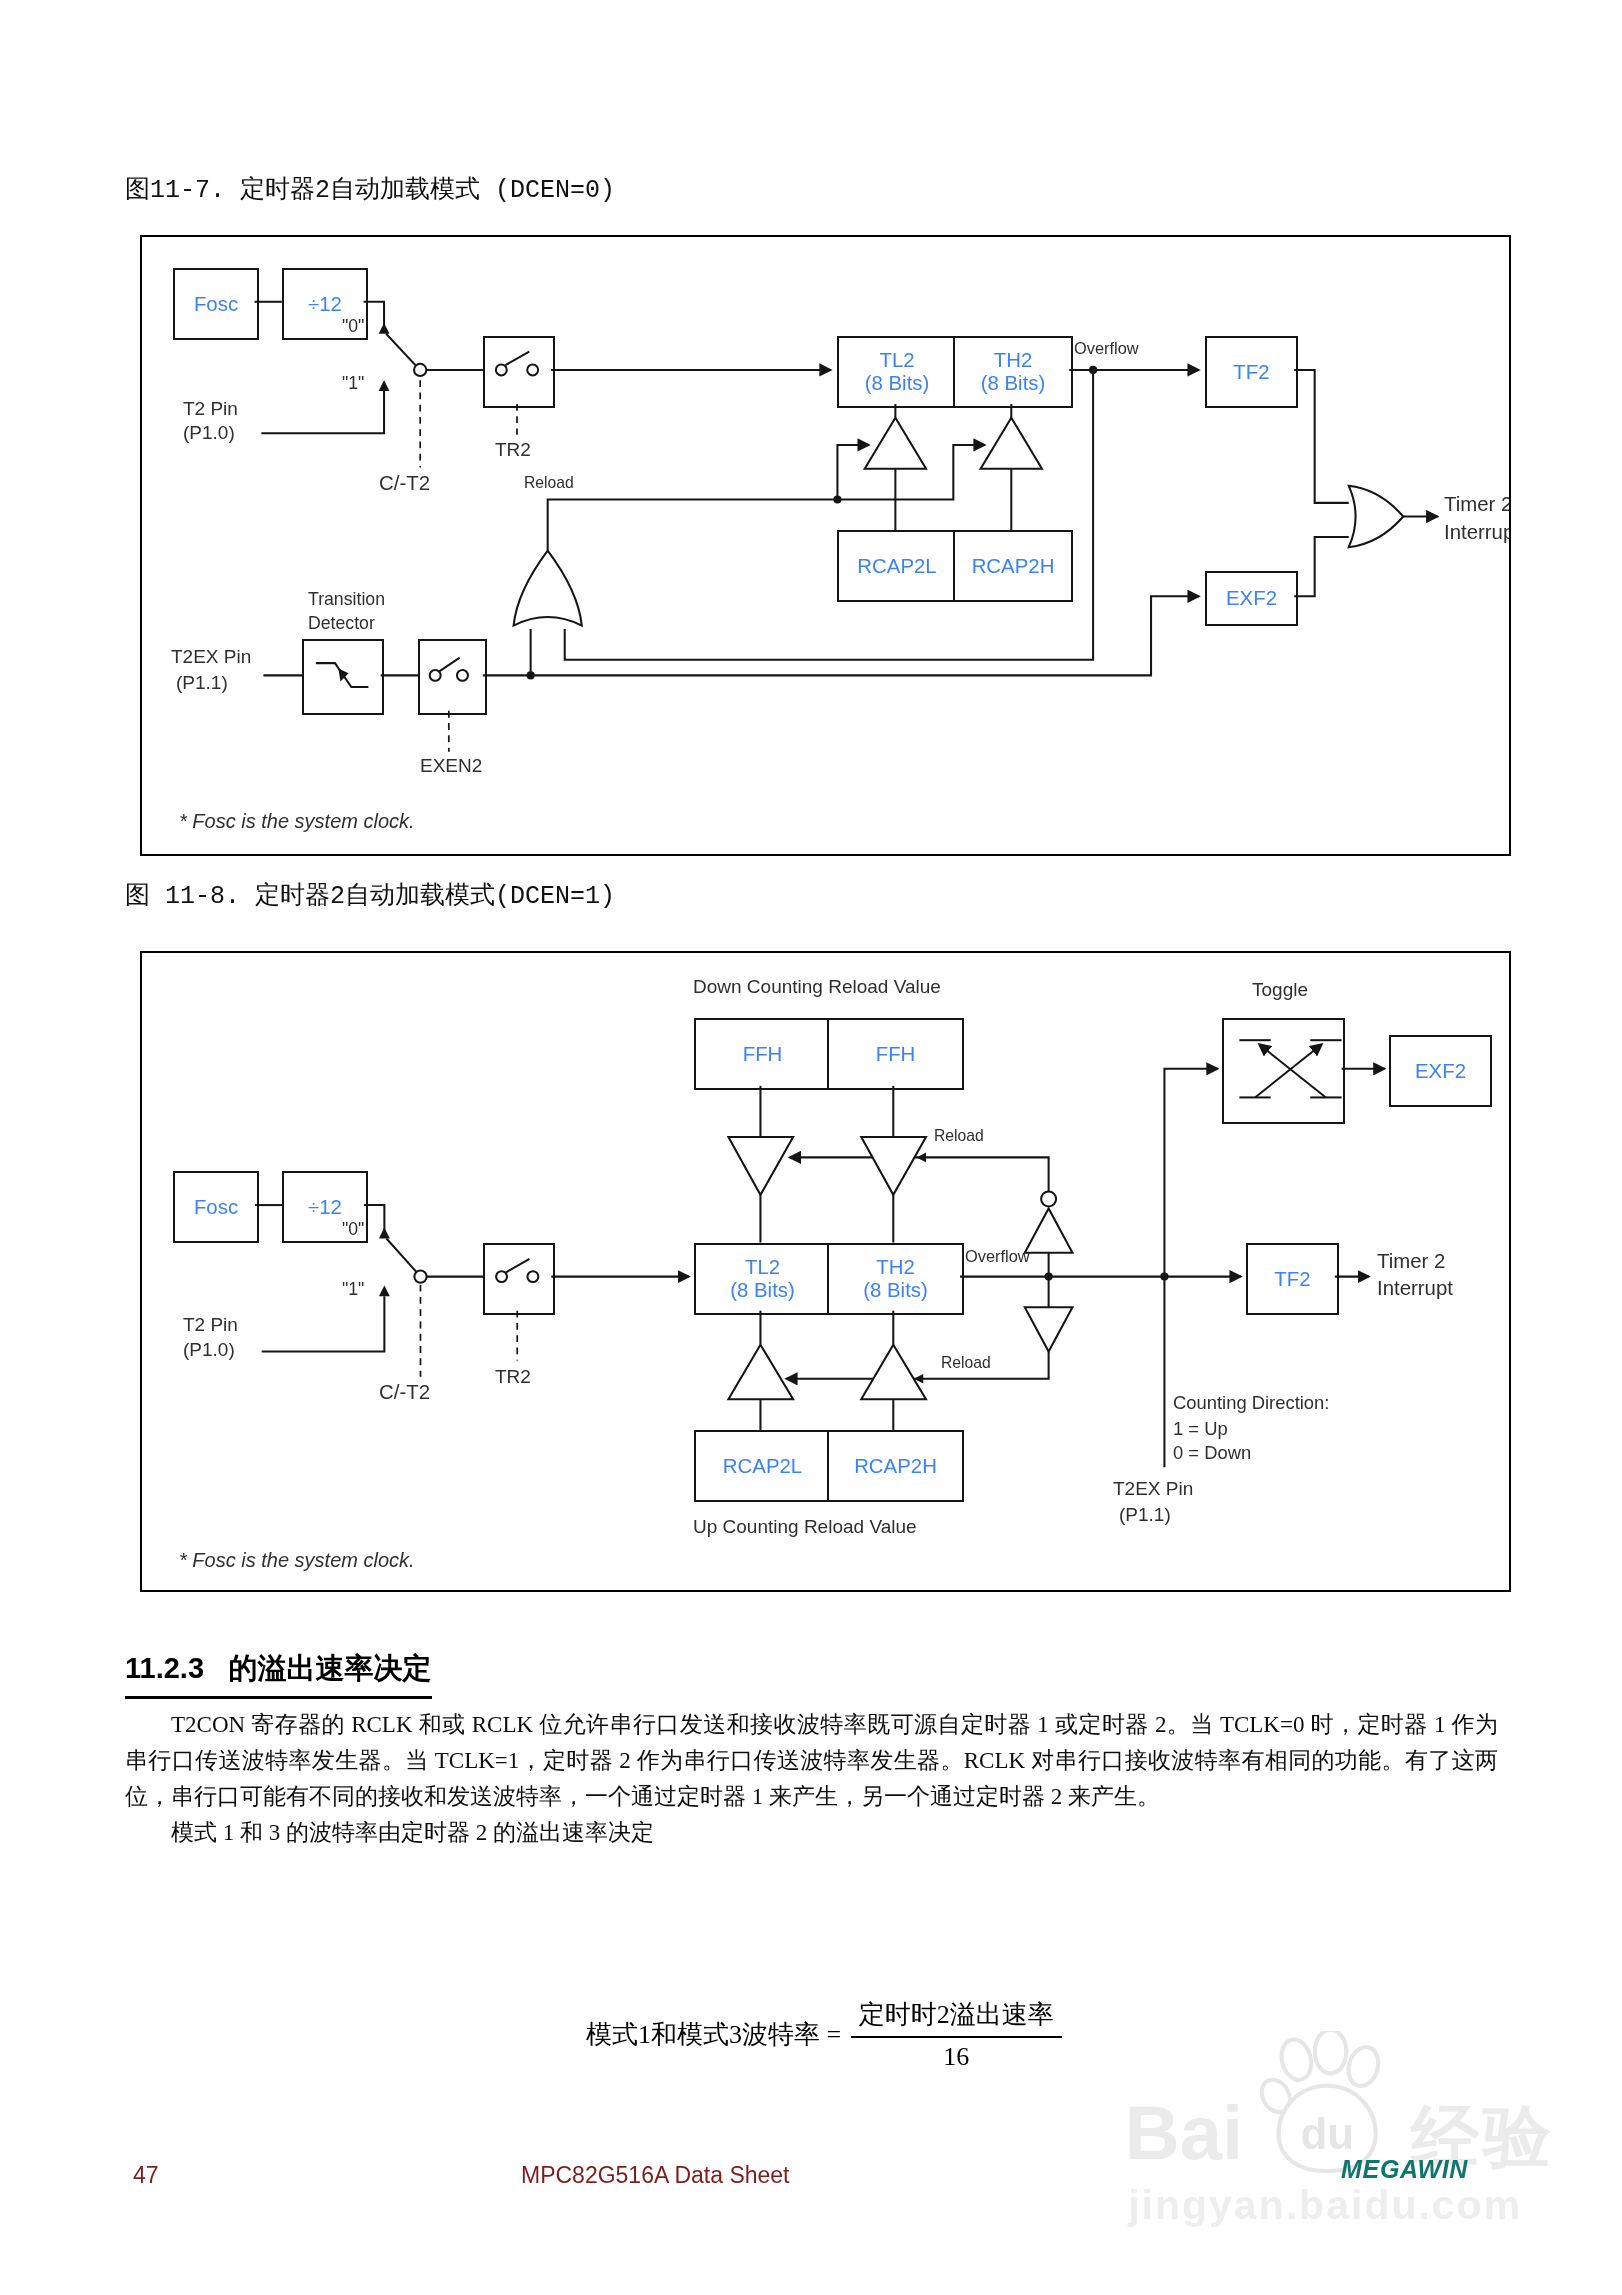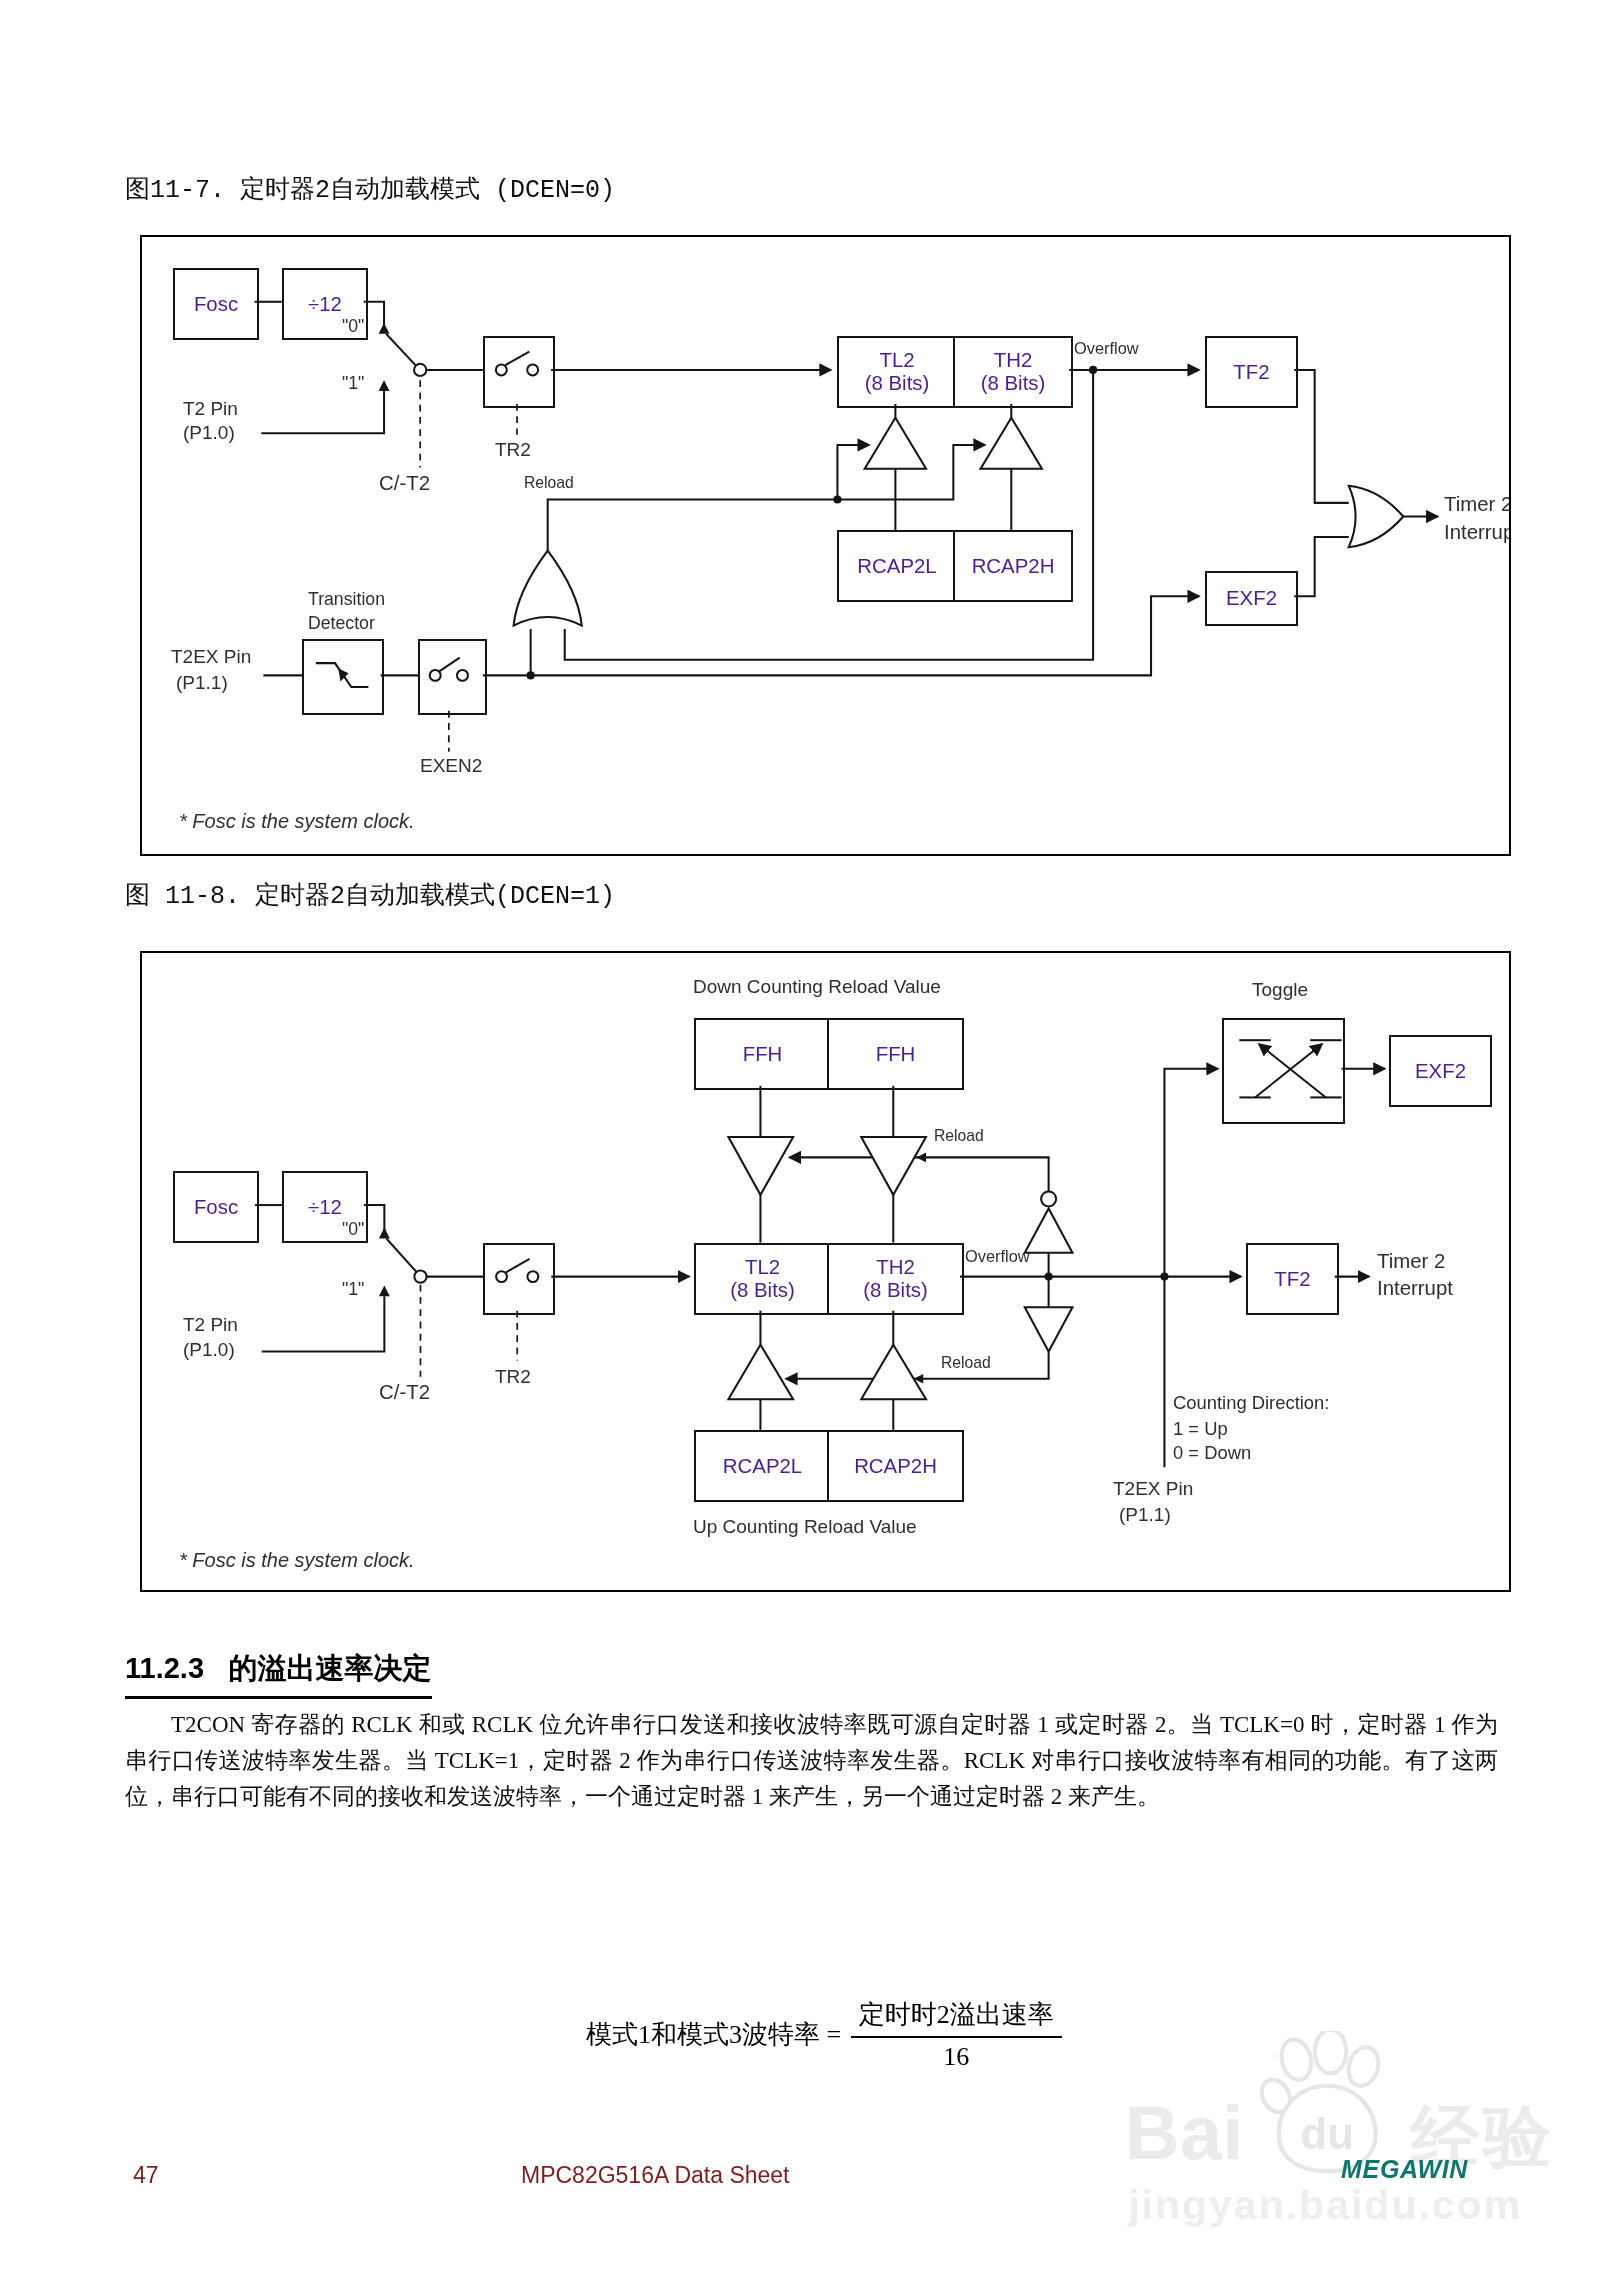--- a/index.html
+++ b/index.html
@@ -3,21 +3,21 @@
 <meta charset="utf-8">
 <style>
   html,body{margin:0;padding:0;background:#888;}
   .page{position:relative;width:1623px;height:2295px;background:#ffffff;overflow:hidden;
         font-family:"Liberation Sans",sans-serif;color:#1a1a1a;}
   .cap{position:absolute;font-family:Liberation Mono, monospace;font-size:25px;color:#111;white-space:nowrap;}
   .frame{position:absolute;border:2.7px solid #000;background:#fff;overflow:hidden;}
   .wires{position:absolute;left:0;top:0;z-index:3;pointer-events:none;}
   .bx{position:absolute;border:2px solid #151515;background:#fff;z-index:2;
       display:flex;flex-direction:column;align-items:center;justify-content:center;
-      font-size:20.4px;line-height:1.12;color:#4c1d95;text-align:center;}
+      font-size:20.4px;line-height:1.12;color:#3b82f6;text-align:center;}
   .lbl{position:absolute;z-index:2;color:#2f2f2f;white-space:nowrap;}
   .fn{position:absolute;z-index:2;font-style:italic;font-size:20px;color:#2f2f2f;}
   .heading{position:absolute;font-weight:bold;font-size:29px;color:#000;
            border-bottom:3.4px solid #000;padding-bottom:6.8px;white-space:nowrap;}
   .heading .ttl{margin-left:24.5px;}
   .body-text{position:absolute;width:1373px;font-family:"Liberation Serif",serif;
              font-size:23px;line-height:36px;color:#0d0d0d;text-align:justify;}
   .body-text p{margin:0;}
   .indent{text-indent:2em;}
   .formula{position:absolute;display:flex;align-items:center;z-index:2;
@@ -277,20 +277,21 @@
 
     <div class="fn" style="left:37px;top:596px;">* Fosc is the system clock.</div>
   </div>
 
   <div class="heading" style="left:125px;top:1649px;">
     <span class="num">11.2.3</span><span class="ttl">的溢出速率决定</span>
   </div>
 
   <div class="body-text" style="left:125px;top:1707px;">
     <p class="indent">T2CON 寄存器的 RCLK 和或 RCLK 位允许串行口发送和接收波特率既可源自定时器 1 或定时器 2。当 TCLK=0 时，定时器 1 作为串行口传送波特率发生器。当 TCLK=1，定时器 2 作为串行口传送波特率发生器。RCLK 对串行口接收波特率有相同的功能。有了这两位，串行口可能有不同的接收和发送波特率，一个通过定时器 1 来产生，另一个通过定时器 2 来产生。</p>
+    <p class="indent">模式 1 和 3 的波特率由定时器 2 的溢出速率决定</p>
   </div>
 
   <div class="formula" style="left:586px;top:1997px;">
     <span>模式1和模式3波特率 =</span>
     <span class="frac">
       <span class="num">定时时2溢出速率</span>
       <span class="den">16</span>
     </span>
   </div>
 

